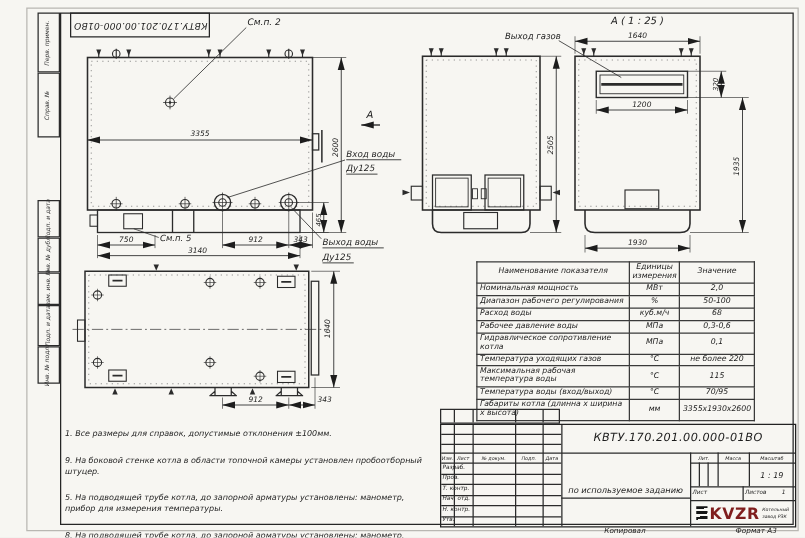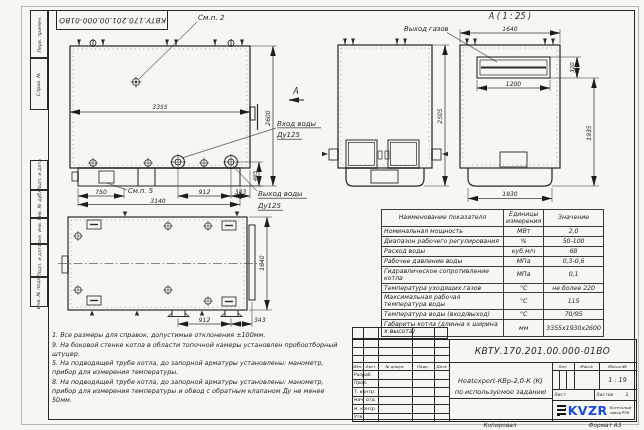--- a/index.html
+++ b/index.html
@@ -16,31 +16,31 @@
   .stamp-top span{transform:rotate(180deg);font-size:7.3px;font-style:italic;white-space:nowrap;letter-spacing:.2px;}
   svg{position:absolute;left:0;top:0;}
   svg text{font-family:"DejaVu Sans",sans-serif;font-style:italic;fill:#1d1d1d;stroke:none;}
   .spec{position:absolute;left:381px;top:209px;border-collapse:collapse;table-layout:fixed;
         font-size:6.2px;font-style:italic;line-height:1.12;background:transparent;}
   .spec th,.spec td{border:0.8px solid #3a3a3a;padding:1px 2px;font-weight:normal;vertical-align:middle;}
   .spec th{text-align:center;}
   .spec td.c{text-align:center;}
   .spec td.n{text-align:left;}
   .notes{position:absolute;left:52px;top:331px;width:294px;font-size:6.4px;font-style:italic;line-height:1.42;color:#222;}
-  .notes div{margin:0 0 .5px 0;}
+  .notes div{margin:12px 0 .5px 0;}
   .tb{position:absolute;left:352px;top:339px;width:283px;height:81px;border:1.4px solid #222;box-sizing:content-box;background:transparent;}
   .tb .vl{position:absolute;width:1px;background:#2b2b2b;}
   .tb .hl{position:absolute;height:1px;background:#2b2b2b;}
   .tb .cell{position:absolute;display:flex;align-items:center;justify-content:center;font-style:italic;overflow:hidden;white-space:nowrap;}
   .revrow{position:absolute;left:352px;top:327px;width:96px;height:12px;border:1px solid #2b2b2b;box-sizing:border-box;}
   .revrow .vl{position:absolute;width:1px;background:#2b2b2b;top:0;height:100%;}
   .footnote{position:absolute;font-size:5.8px;font-style:italic;text-align:center;color:#222;}
   .logo-wrap{position:absolute;display:flex;align-items:center;justify-content:center;gap:2px;}
   .logo-bars{width:9px;height:11px;background:repeating-linear-gradient(175deg,#141414 0 2.3px,transparent 2.3px 4.2px);}
-  .logo-txt{font-size:12.5px;font-weight:800;font-style:normal;letter-spacing:.5px;color:#1d4ed8;}
+  .logo-txt{font-size:12.5px;font-weight:800;font-style:normal;letter-spacing:.5px;color:#7f1d1d;}
   .logo-cap{font-size:3.7px;font-style:italic;line-height:1.25;color:#222;text-align:left;}
 </style>
 </head>
 <body>
 
 <div class="paper">
   <div class="sheet-edge"></div>
   <div class="frame"></div>
 
   <div class="mbox" style="top:10px;height:48px;">
@@ -392,21 +392,20 @@
     <div class="cell" style="left:10px;top:22px;width:15px;height:8px;font-size:3.9px">Лист</div>
     <div class="cell" style="left:25px;top:22px;width:34px;height:8px;font-size:3.9px">№ докум.</div>
     <div class="cell" style="left:59px;top:22px;width:22px;height:8px;font-size:3.9px">Подп.</div>
     <div class="cell" style="left:81px;top:22px;width:15px;height:8px;font-size:3.9px">Дата</div>
     <div class="cell" style="left:1px;top:30px;width:24px;height:8.5px;font-size:4.6px;justify-content:flex-start">Разраб.</div>
     <div class="cell" style="left:1px;top:38.5px;width:24px;height:8.5px;font-size:4.6px;justify-content:flex-start">Пров.</div>
     <div class="cell" style="left:1px;top:47px;width:24px;height:8.5px;font-size:4.6px;justify-content:flex-start">Т. контр.</div>
     <div class="cell" style="left:1px;top:55.5px;width:24px;height:8.5px;font-size:4.6px;justify-content:flex-start">Нач. отд.</div>
     <div class="cell" style="left:1px;top:64px;width:24px;height:8.5px;font-size:4.6px;justify-content:flex-start">Н. контр.</div>
     <div class="cell" style="left:1px;top:72.5px;width:24px;height:8.5px;font-size:4.6px;justify-content:flex-start">Утв.</div>
-    <div class="cell" style="left:96px;top:35px;width:103px;height:11px;font-size:6.6px">Heatexpert-КВр-2,0-К (К)</div>
     <div class="cell" style="left:96px;top:46px;width:103px;height:11px;font-size:6.6px">по используемое заданию</div>
     <div class="cell" style="left:199px;top:22px;width:22px;height:8px;font-size:3.9px">Лит.</div>
     <div class="cell" style="left:221px;top:22px;width:25px;height:8px;font-size:3.9px">Масса</div>
     <div class="cell" style="left:246px;top:22px;width:37px;height:8px;font-size:3.9px">Масштаб</div>
     <div class="cell" style="left:246px;top:30px;width:37px;height:19px;font-size:6.4px">1 : 19</div>
     <div class="cell" style="left:199px;top:49px;width:42px;height:11px;font-size:4.6px;justify-content:flex-start;padding-left:2px">Лист</div>
     <div class="cell" style="left:241px;top:49px;width:26px;height:11px;font-size:4.6px;justify-content:flex-start;padding-left:2px">Листов</div>
     <div class="cell" style="left:267px;top:49px;width:14px;height:11px;font-size:4.8px">1</div>
     <div class="logo-wrap" style="left:199px;top:60px;width:84px;height:21px">
       <div class="logo-bars"></div>

